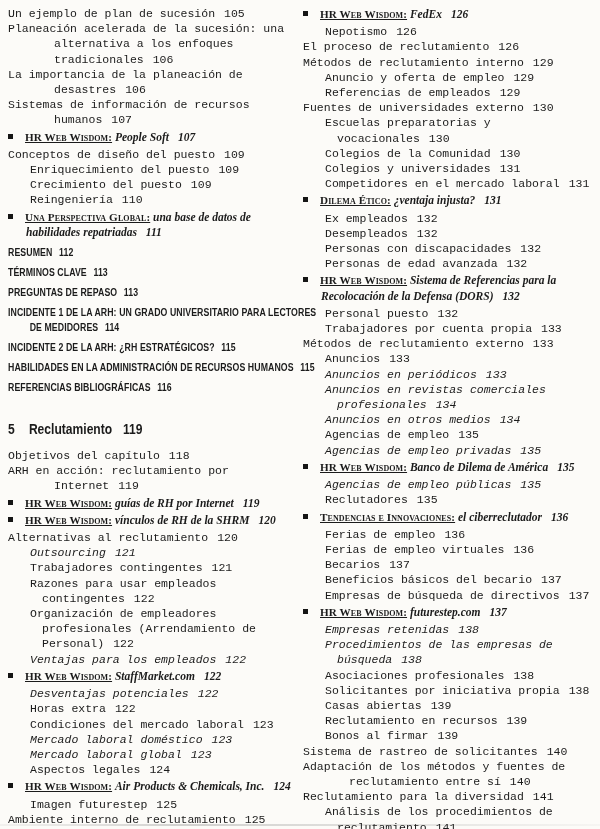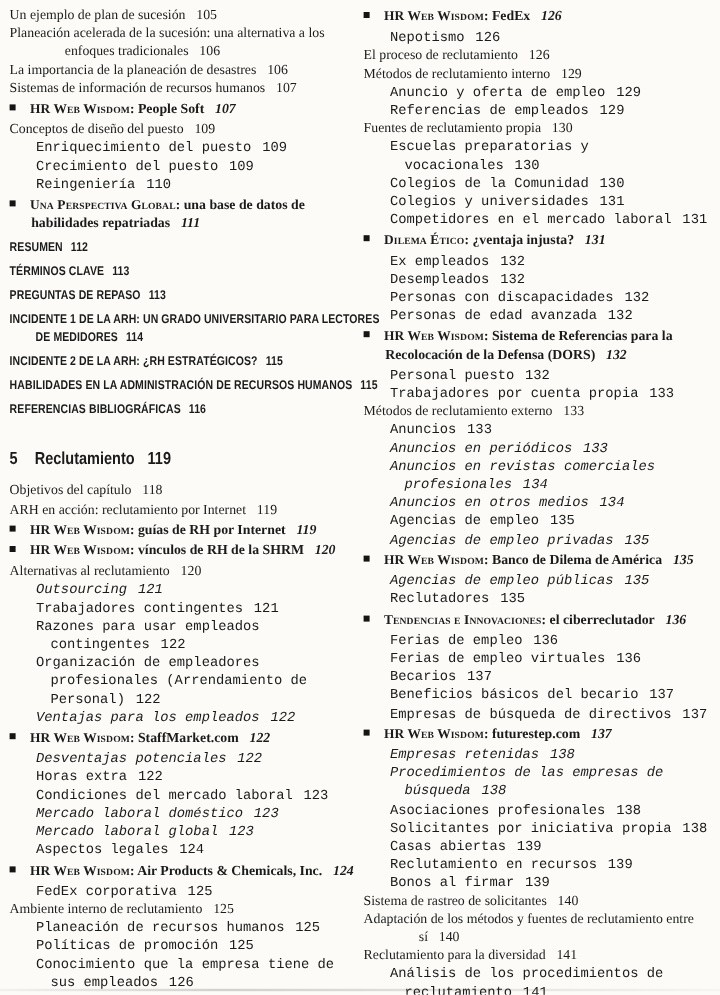--- a/index.html
+++ b/index.html
@@ -19,42 +19,42 @@
 
   .col { position: absolute; }
   #col0 { left: 8px;   top: 6px; width: 289px; }
   #col1 { left: 303px; top: 5px; width: 293px; }
 
   
   .e {
     font-size: 11.5px;
     line-height: 15.2px;
   }
-  .l0 { padding-left: 46px; text-indent: -46px; }
+  .l0 { padding-left: 46px; text-indent: -46px; font-family: Liberation Mono, monospace; }
   .l1 { padding-left: 34px; text-indent: -12px; font-family: Liberation Mono, monospace; }
   .it { font-style: italic; }
 
   .pg { margin-left: 9px; white-space: nowrap; }
 
   
   .feat {
     padding-left: 18px;
     text-indent: -18px;
     font-weight: bold;
     margin: 2px 0;
   }
   .bullet {
     display: inline-block;
     width: 5px; height: 5px;
     background: #151515;
     margin-right: 12px;
     vertical-align: 2px;
   }
-  .sc { font-variant: small-caps; font-size: 97%; letter-spacing: 0.1px; }
-  .ft { }
+  .sc { font-variant: small-caps; font-size: 97%; letter-spacing: 0.1px; text-decoration: underline; }
+  .ft { font-style: italic; }
   .feat .pg { font-style: italic; }
 
   
   .sans {
     font-family: "Liberation Sans", sans-serif;
     font-weight: bold;
     font-size: 10.5px;
     line-height: 15px;
     letter-spacing: 0.1px;
     width: 120%;
@@ -124,34 +124,34 @@
       <div class="e l1"><span>Organización de empleadores profesionales (Arrendamiento de Personal)</span><span class="pg">122</span></div>
       <div class="e l1 it"><span>Ventajas para los empleados</span><span class="pg">122</span></div>
       <div class="e feat"><span class="bullet"></span><span class="sc">HR Web Wisdom:</span> <span class="ft">StaffMarket.com</span><span class="pg">122</span></div>
       <div class="e l1 it"><span>Desventajas potenciales</span><span class="pg">122</span></div>
       <div class="e l1"><span>Horas extra</span><span class="pg">122</span></div>
       <div class="e l1"><span>Condiciones del mercado laboral</span><span class="pg">123</span></div>
       <div class="e l1 it"><span>Mercado laboral doméstico</span><span class="pg">123</span></div>
       <div class="e l1 it"><span>Mercado laboral global</span><span class="pg">123</span></div>
       <div class="e l1"><span>Aspectos legales</span><span class="pg">124</span></div>
       <div class="e feat"><span class="bullet"></span><span class="sc">HR Web Wisdom:</span> <span class="ft">Air Products &amp; Chemicals, Inc.</span><span class="pg">124</span></div>
-      <div class="e l1"><span>FedEx corporativa</span><span class="pg">125</span></div>
+      <div class="e l1"><span>Imagen futurestep</span><span class="pg">125</span></div>
       <div class="e l0"><span>Ambiente interno de reclutamiento</span><span class="pg">125</span></div>
       <div class="e l1"><span>Planeación de recursos humanos</span><span class="pg">125</span></div>
       <div class="e l1"><span>Políticas de promoción</span><span class="pg">125</span></div>
       <div class="e l1"><span>Conocimiento que la empresa tiene de sus empleados</span><span class="pg">126</span></div>
     </div>
   <div class="col" id="col1">
       <div class="e feat"><span class="bullet"></span><span class="sc">HR Web Wisdom:</span> <span class="ft">FedEx</span><span class="pg">126</span></div>
       <div class="e l1"><span>Nepotismo</span><span class="pg">126</span></div>
       <div class="e l0"><span>El proceso de reclutamiento</span><span class="pg">126</span></div>
       <div class="e l0"><span>Métodos de reclutamiento interno</span><span class="pg">129</span></div>
       <div class="e l1"><span>Anuncio y oferta de empleo</span><span class="pg">129</span></div>
       <div class="e l1"><span>Referencias de empleados</span><span class="pg">129</span></div>
-      <div class="e l0"><span>Fuentes de reclutamiento propia</span><span class="pg">130</span></div>
+      <div class="e l0"><span>Fuentes de universidades externo</span><span class="pg">130</span></div>
       <div class="e l1"><span>Escuelas preparatorias y vocacionales</span><span class="pg">130</span></div>
       <div class="e l1"><span>Colegios de la Comunidad</span><span class="pg">130</span></div>
       <div class="e l1"><span>Colegios y universidades</span><span class="pg">131</span></div>
       <div class="e l1"><span>Competidores en el mercado laboral</span><span class="pg">131</span></div>
       <div class="e feat"><span class="bullet"></span><span class="sc">Dilema Ético:</span> <span class="ft">¿ventaja injusta?</span><span class="pg">131</span></div>
       <div class="e l1"><span>Ex empleados</span><span class="pg">132</span></div>
       <div class="e l1"><span>Desempleados</span><span class="pg">132</span></div>
       <div class="e l1"><span>Personas con discapacidades</span><span class="pg">132</span></div>
       <div class="e l1"><span>Personas de edad avanzada</span><span class="pg">132</span></div>
       <div class="e feat"><span class="bullet"></span><span class="sc">HR Web Wisdom:</span> <span class="ft">Sistema de Referencias para la Recolocación de la Defensa (DORS)</span><span class="pg">132</span></div>

